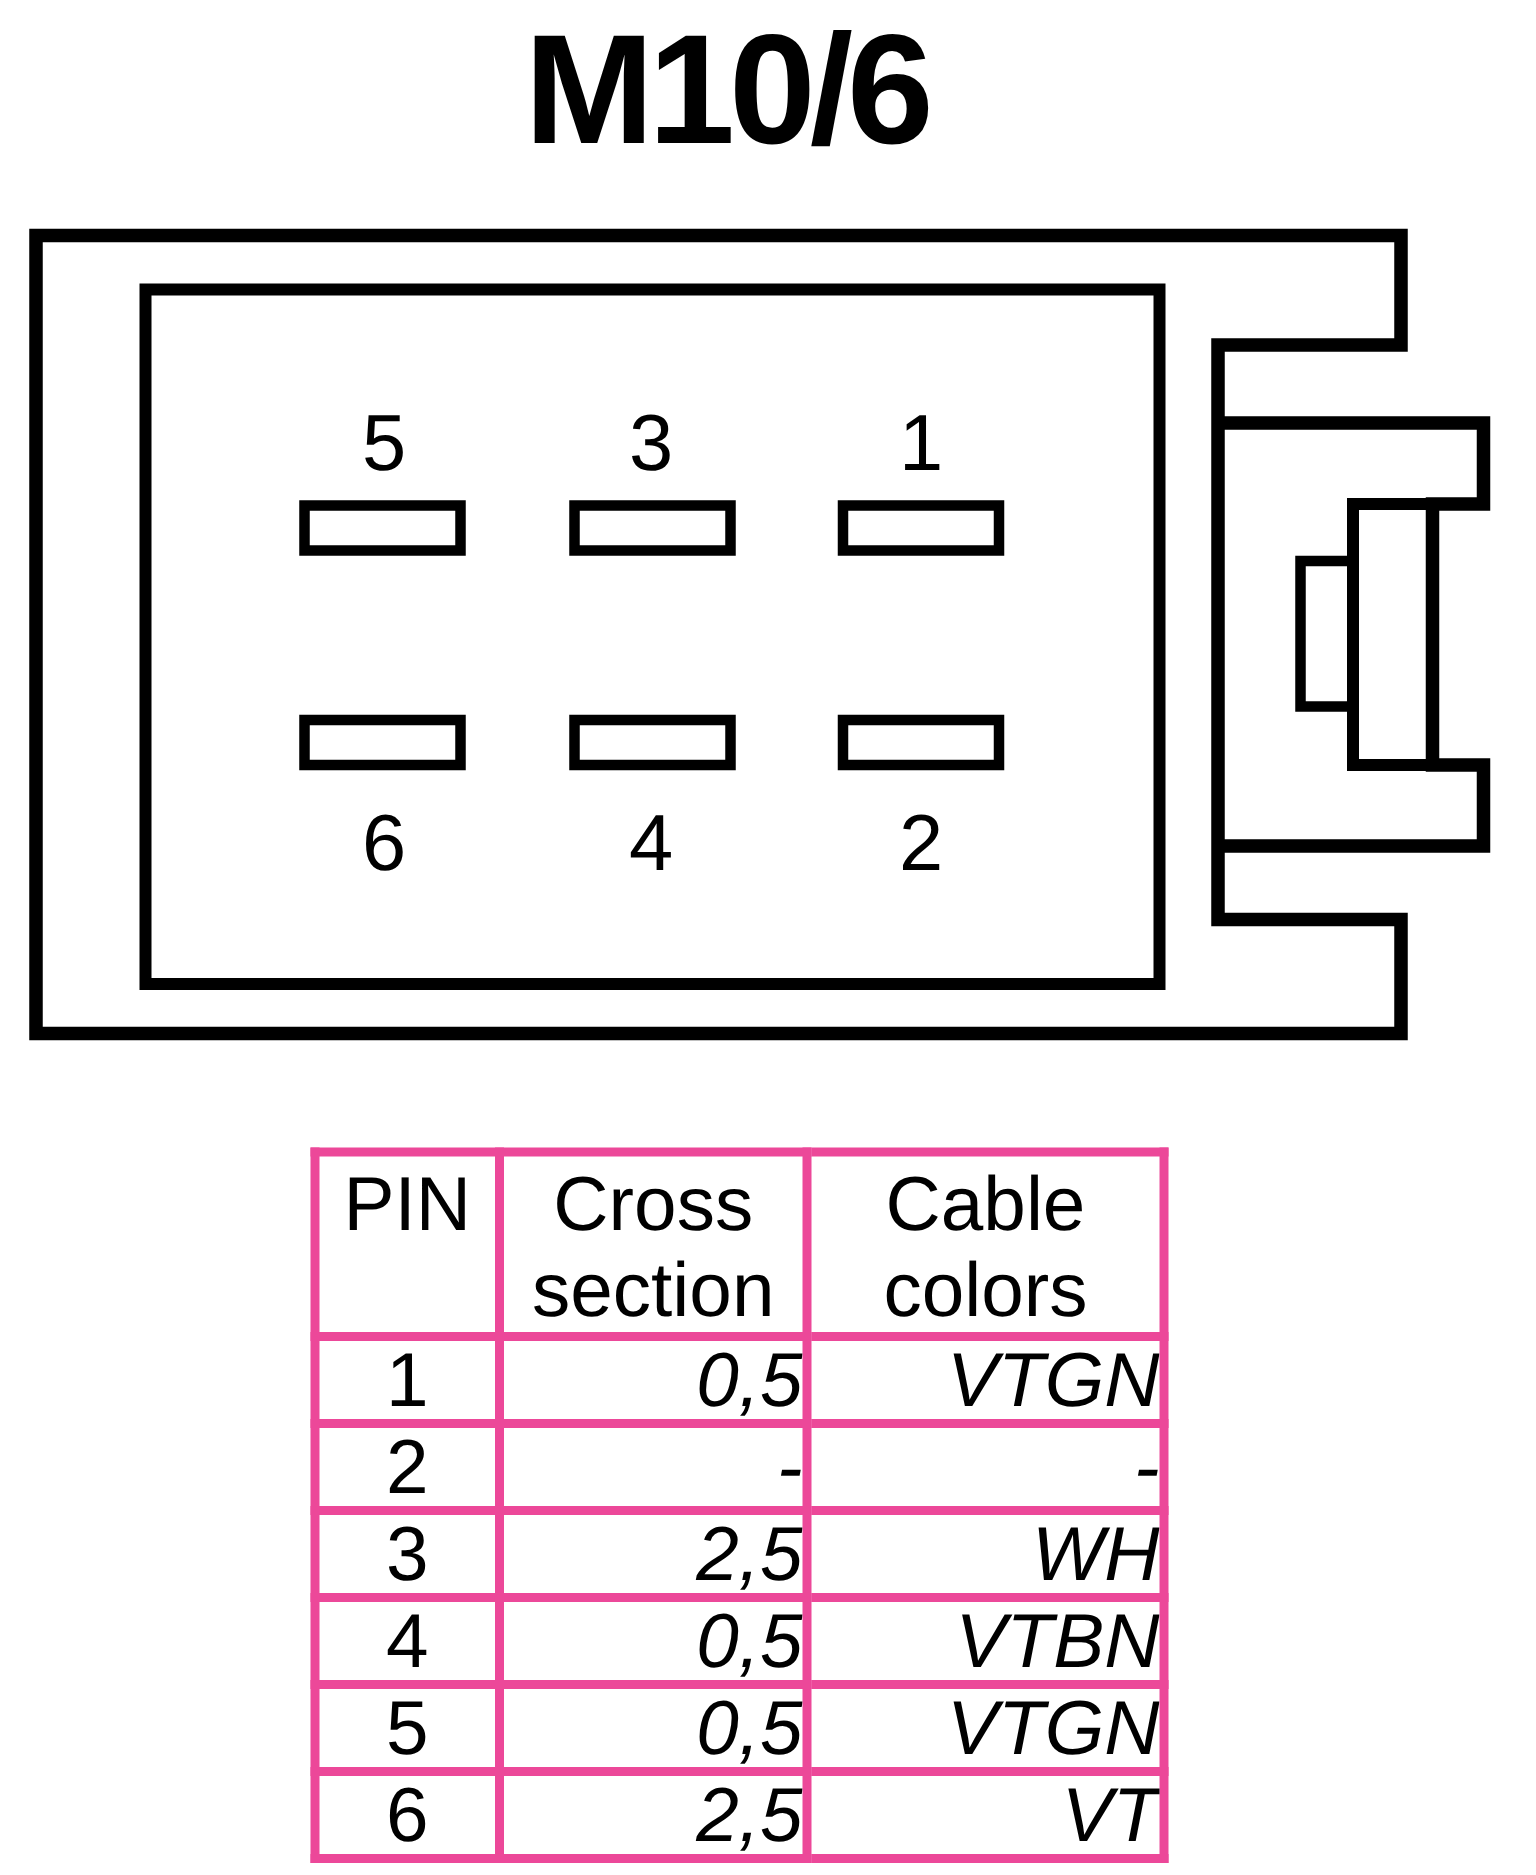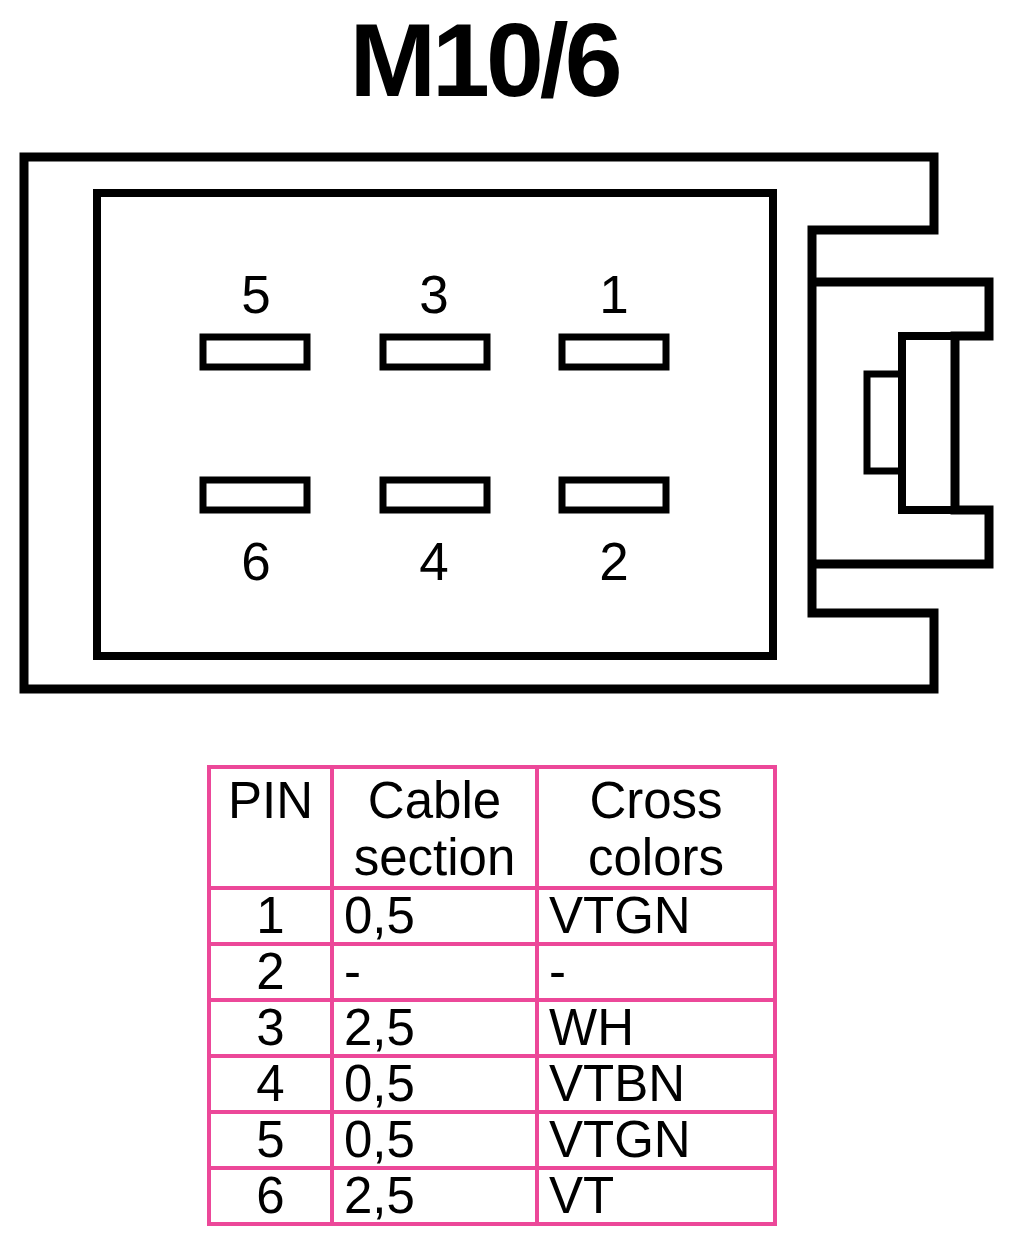--- a/index.html
+++ b/index.html
@@ -40,39 +40,39 @@
   }
   table.pin-table {
     position: absolute;
     left: 207px;
     top: 765px;
     border-collapse: collapse;
     table-layout: fixed;
     font-size: 51px;
   }
   .pin-table th, .pin-table td {
-    border: 4px solid #ec4899;
+    border: 6px solid #ec4899;
     padding: 0;
     overflow: hidden;
   }
   .pin-table th {
     height: 112px;
     vertical-align: top;
     text-align: center;
     font-weight: normal;
     line-height: 57px;
     padding-top: 3px;
   }
   .pin-table td {
     height: 48px;
     vertical-align: top;
     line-height: 52px;
   }
   td.c-pin  { text-align: center; }
-  td.c-val  { text-align: left; padding-left: 10px; }
+  td.c-val  { text-align: right; padding-left: 10px; font-style: italic; }
 </style>
 </head>
 <body>
 
 <div class="page">
 
   <div class="diagram-title">M10/6</div>
 
   <svg class="connector-svg" width="1024" height="750" viewBox="0 0 1024 750">
 
@@ -111,22 +111,22 @@
 
   <table class="pin-table">
     <colgroup>
       <col style="width:123px">
       <col style="width:205px">
       <col style="width:238px">
     </colgroup>
     <thead>
       <tr>
         <th>PIN</th>
-        <th>Cable section</th>
-        <th>Cross colors</th>
+        <th>Cross section</th>
+        <th>Cable colors</th>
       </tr>
     </thead>
     <tbody>
       <tr>
         <td class="c-pin">1</td>
         <td class="c-val">0,5</td>
         <td class="c-val">VTGN</td>
       </tr>
       <tr>
         <td class="c-pin">2</td>

